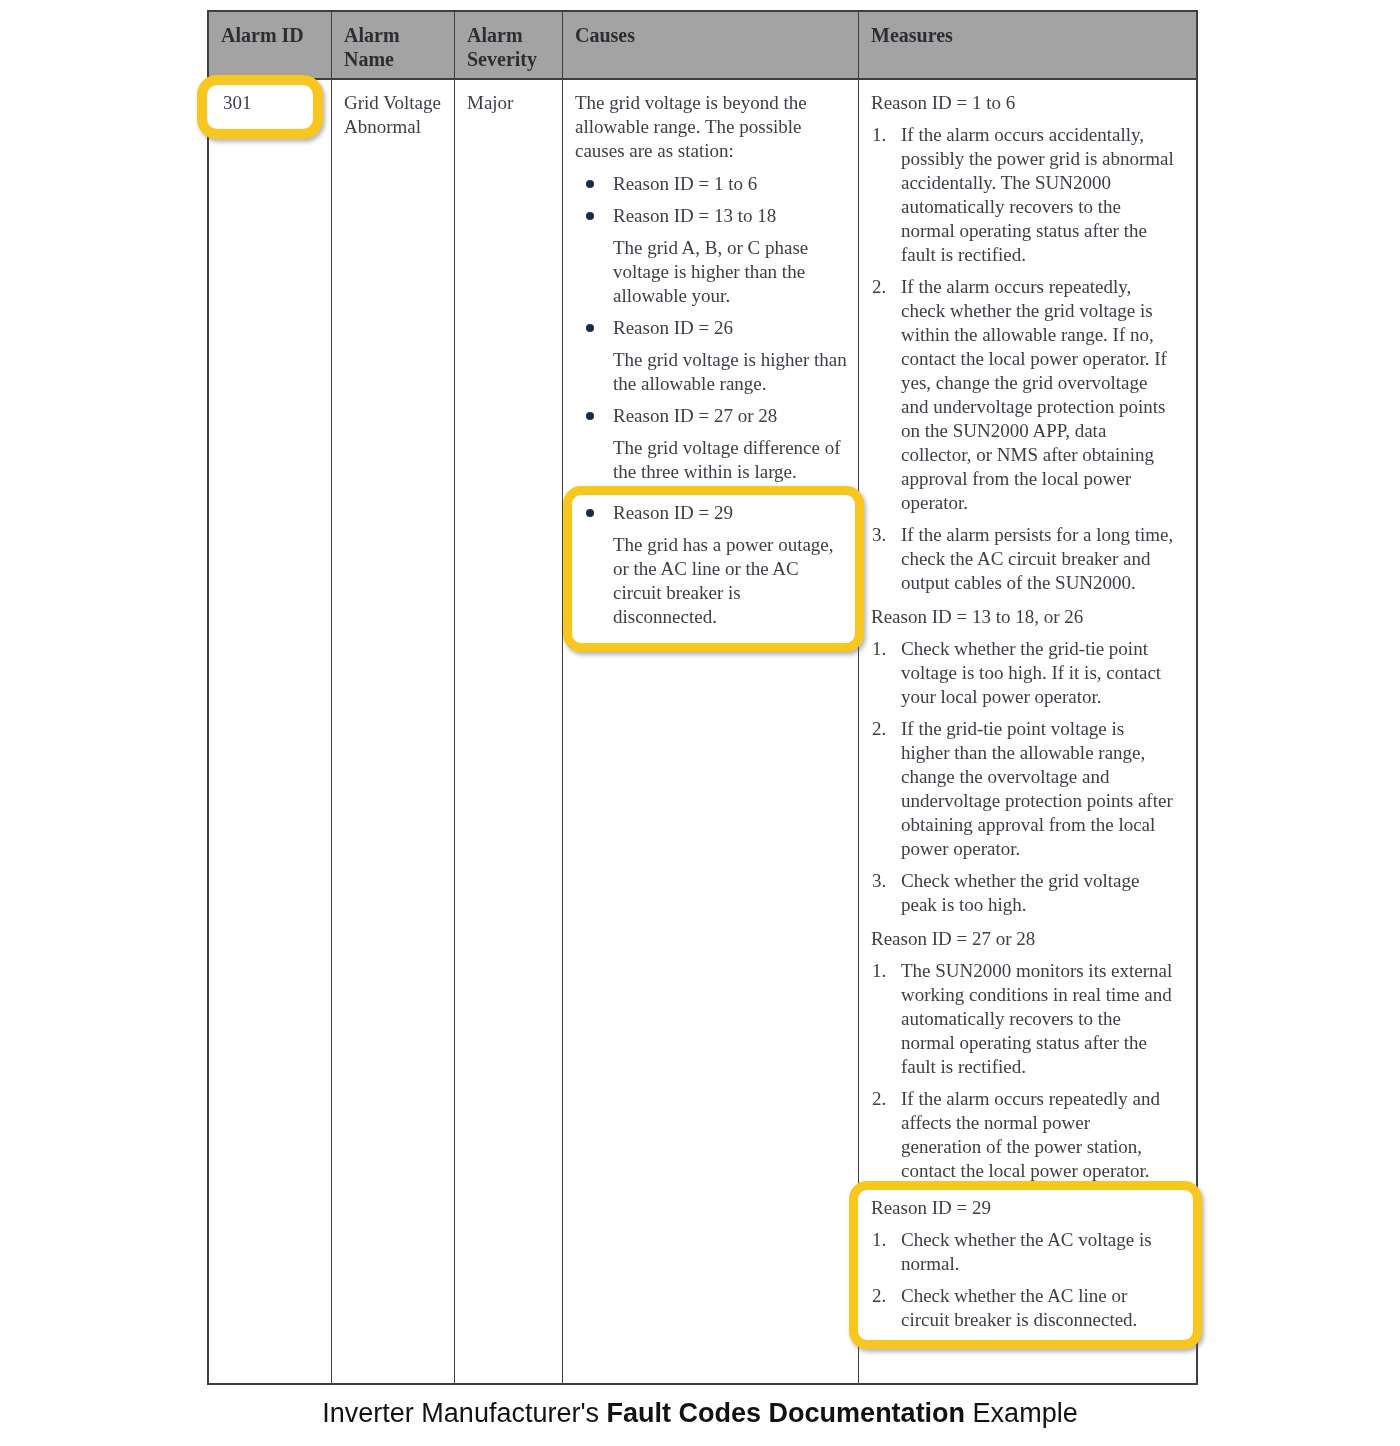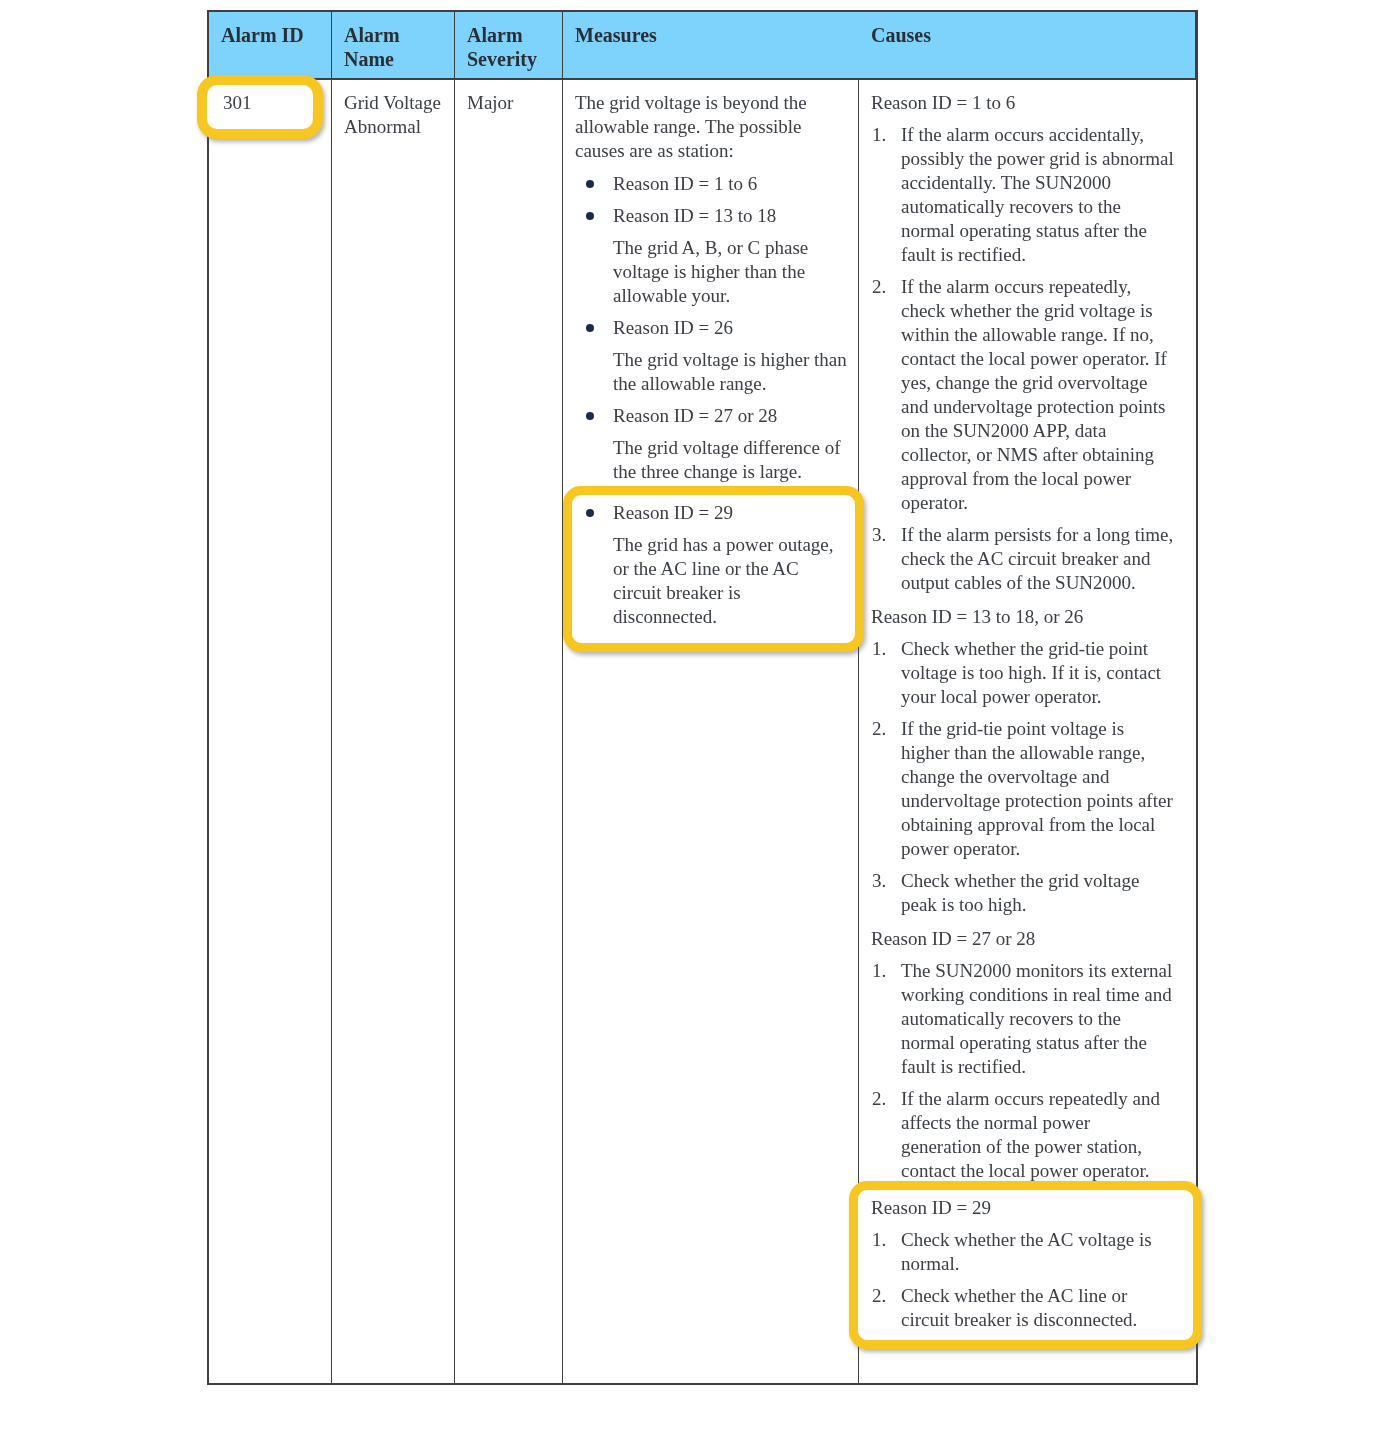--- a/index.html
+++ b/index.html
@@ -23,21 +23,21 @@
     box-sizing:content-box;
   }
   .cell{
     border-right:1px solid #3f3f3f;
     padding:11px 10px 12px 12px;
     box-sizing:border-box;
     overflow:visible;
   }
   .cell.last{border-right:none;}
   .hcell{
-    background:#7dd3fc;
+    background:#a3a3a3;
     border-bottom:2px solid #3f3f3f;
     font-weight:bold;
     font-size:20px;
     line-height:24px;
     color:#2b2f33;
   }
   .bcell{font-size:19px;line-height:24px;}
   
   .intro{margin:0 0 9px 0;}
   .b-item{margin:0 0 8px 0;}
@@ -104,22 +104,22 @@
 </head>
 <body>
 
 <div class="page">
 
   <div class="doc-table">
 
     <div class="cell hcell">Alarm ID</div>
     <div class="cell hcell">Alarm Name</div>
     <div class="cell hcell">Alarm Severity</div>
+    <div class="cell hcell">Causes</div>
     <div class="cell hcell last">Measures</div>
-    <div class="cell hcell">Causes</div>
 
     <div class="cell bcell">
       <div class="hl hl-id">
         <span>301</span>
       </div>
     </div>
 
     <div class="cell bcell">
       <span>Grid Voltage Abnormal</span>
     </div>
@@ -152,21 +152,21 @@
           <span>Reason ID = 26</span>
         </div>
         <p class="b-detail">The grid voltage is higher than the allowable range.</p>
       </div>
 
       <div class="b-item">
         <div class="b-label">
           <span class="dot"></span>
           <span>Reason ID = 27 or 28</span>
         </div>
-        <p class="b-detail">The grid voltage difference of the three change is large.</p>
+        <p class="b-detail">The grid voltage difference of the three within is large.</p>
       </div>
 
       <div class="hl hl-causes">
         <div class="b-item">
           <div class="b-label">
             <span class="dot"></span>
             <span>Reason ID = 29</span>
           </div>
           <p class="b-detail">The grid has a power outage, or the AC line or the AC circuit breaker is disconnected.</p>
         </div>
@@ -199,14 +199,15 @@
         <p class="m-head first">Reason ID = 29</p>
         <ol class="steps">
           <li>Check whether the AC voltage is normal.</li>
           <li>Check whether the AC line or circuit breaker is disconnected.</li>
         </ol>
       </div>
 
     </div>
   </div>
 
+  <div class="caption"><span>Inverter Manufacturer's </span><span class="bold">Fault Codes Documentation</span><span> Example</span></div>
 
 </div>
 
 </body></html>

